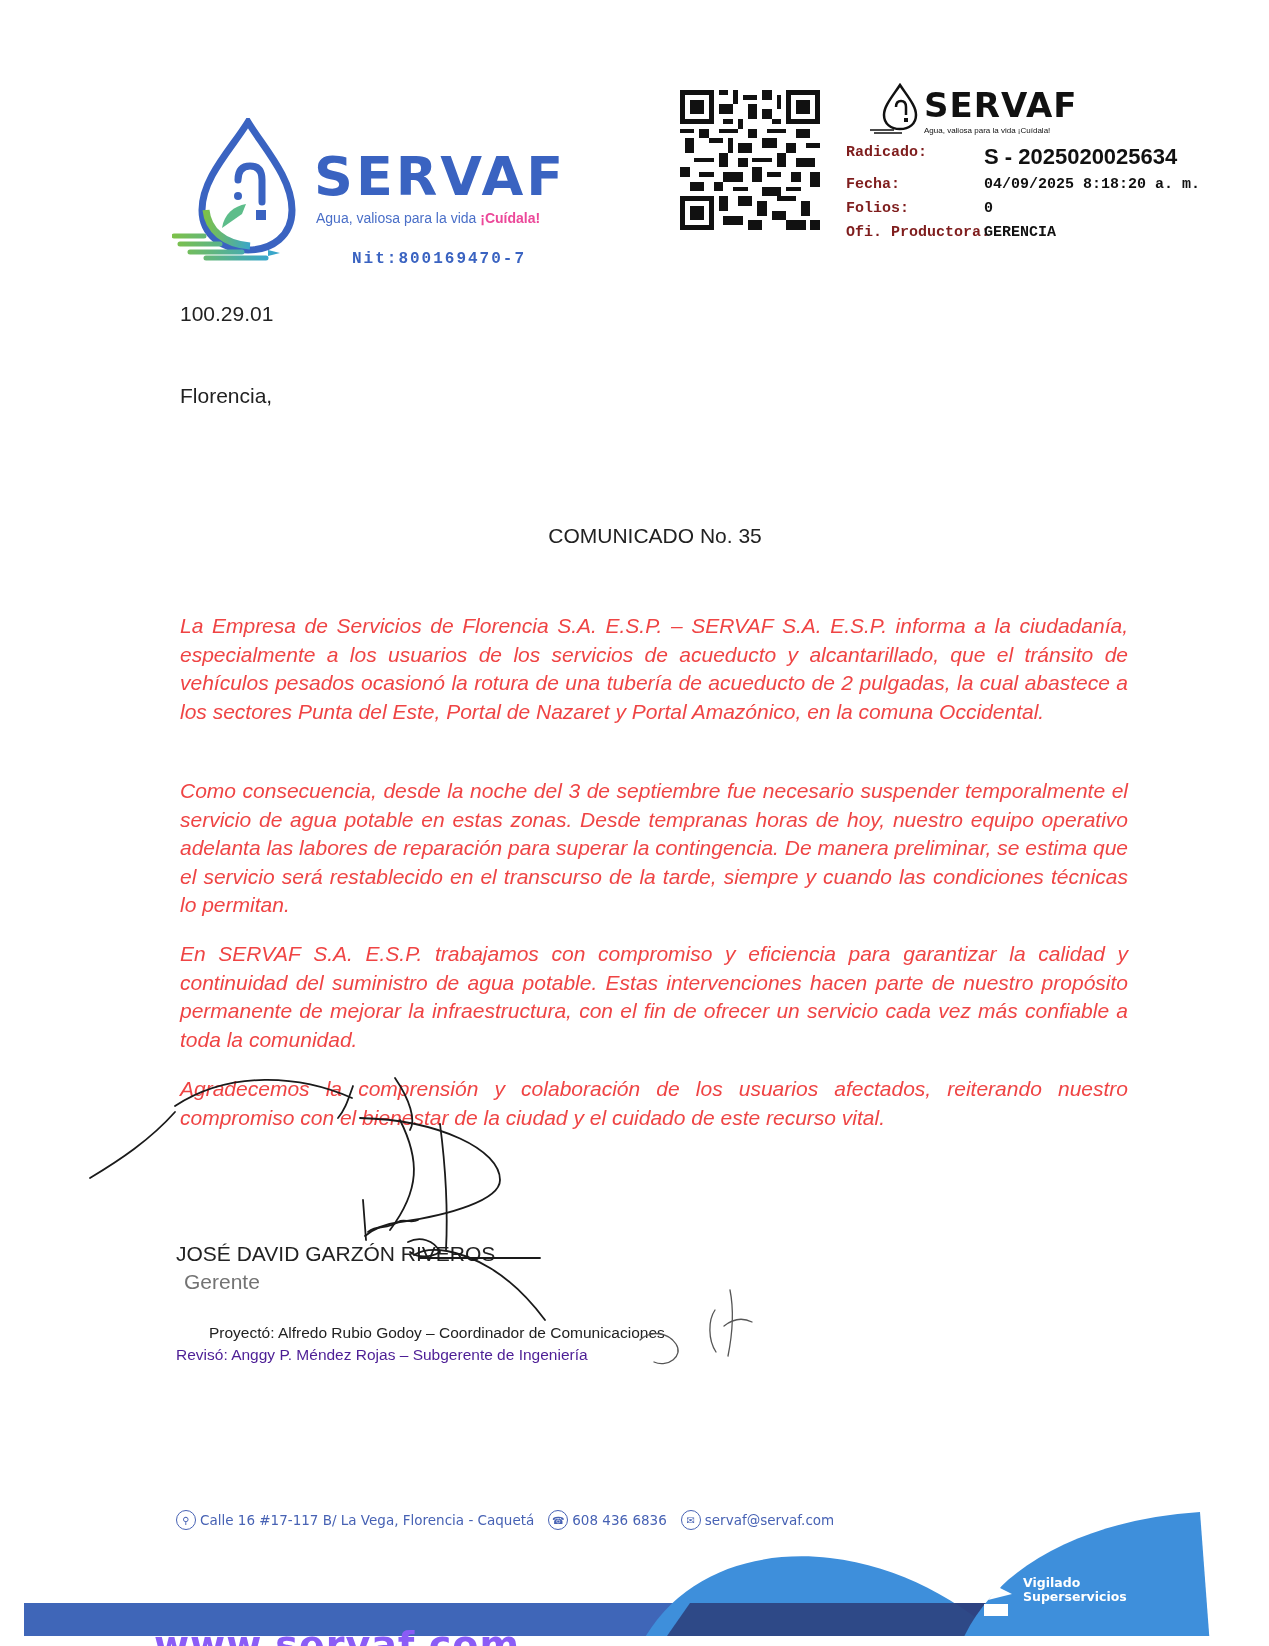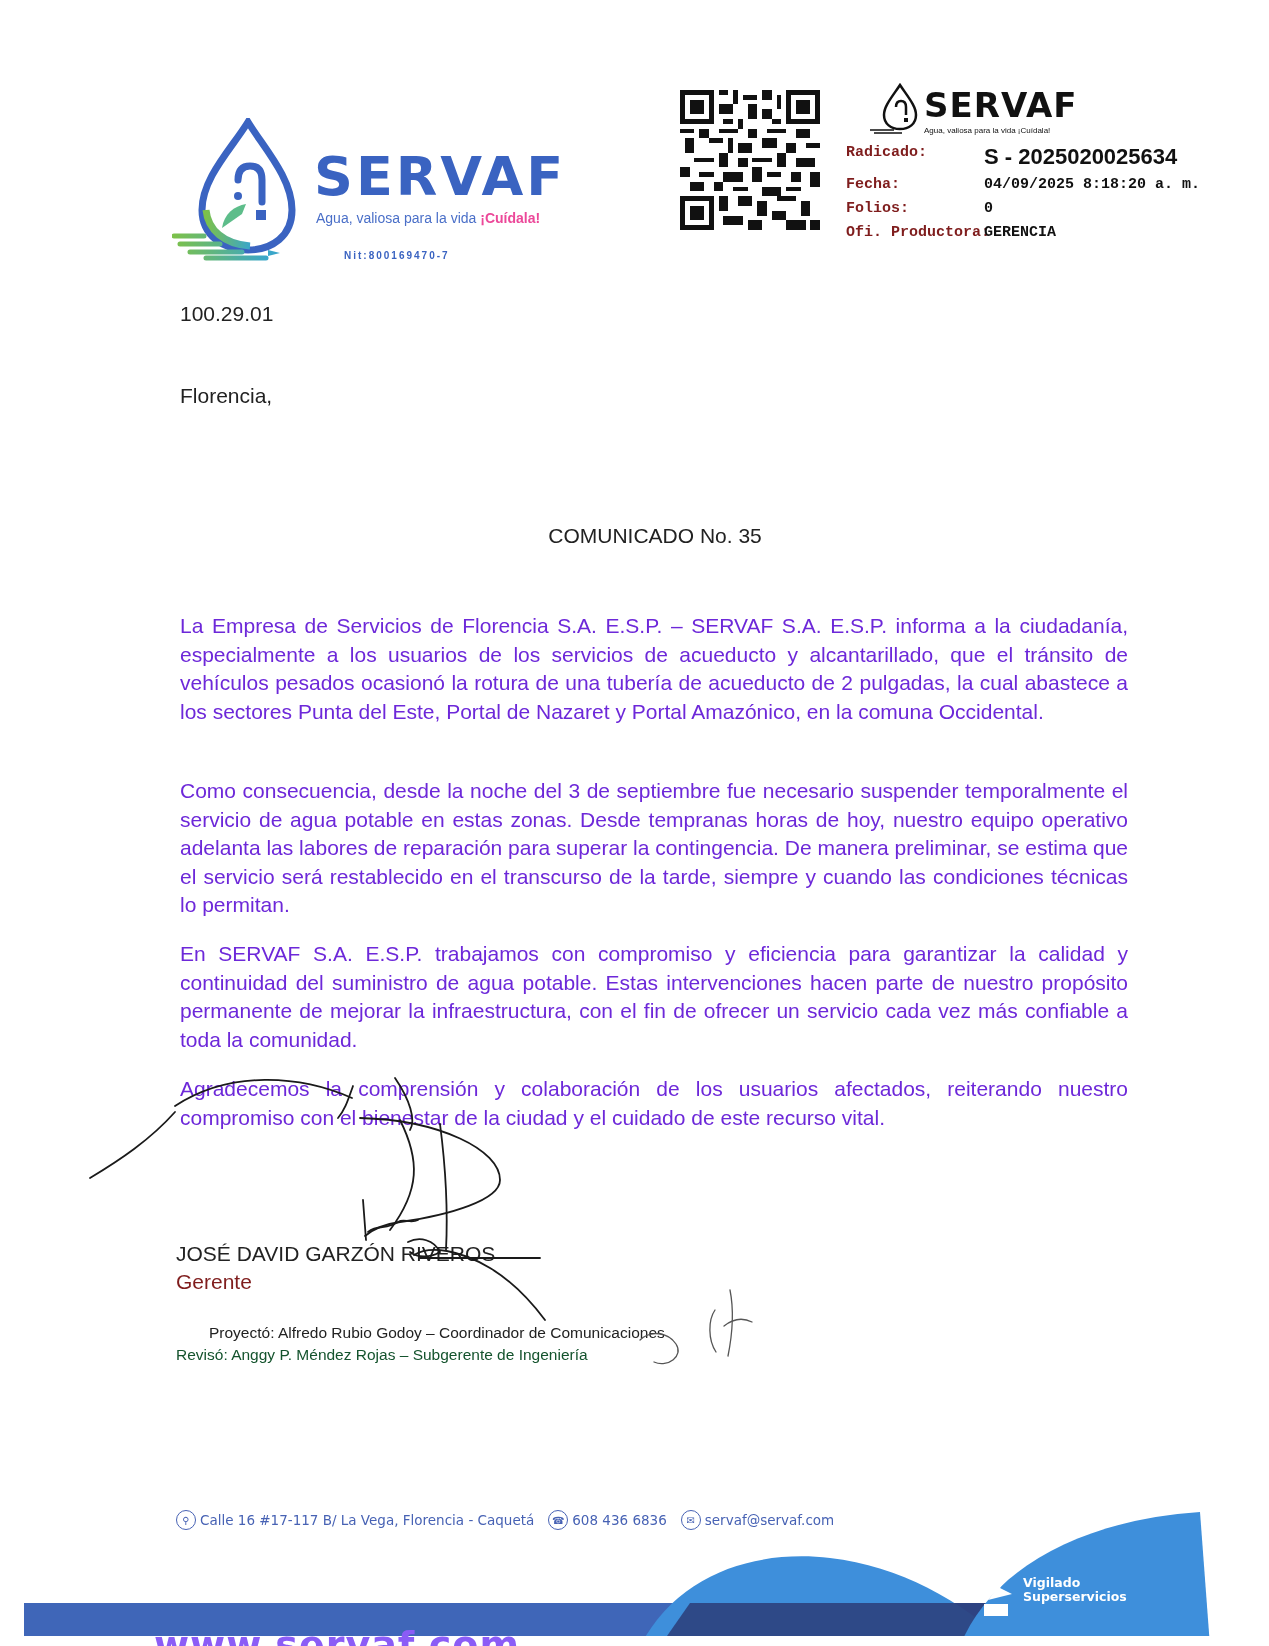--- a/index.html
+++ b/index.html
@@ -6,47 +6,47 @@
   body { width: 1269px; height: 1646px; position: relative; overflow: hidden;
          font-family: "Liberation Sans", sans-serif; color: #222; }
   .abs { position: absolute; }
 
   
   .logo-drop { left: 172px; top: 118px; width: 140px; height: 145px; }
   .logo-word { left: 314px; top: 150px; font-family: "DejaVu Sans", sans-serif; font-weight: bold;
                font-size: 54px; letter-spacing: 3px; color: #3a63c1; line-height: 1; }
   .logo-tag { left: 316px; top: 210px; font-size: 14px; color: #4a6fc8; }
   .logo-tag b { color: #ec4899; font-weight: bold; }
-  .logo-nit { left: 344px; top: 250px; font-family: Liberation Sans, sans-serif; font-weight: bold;
-              font-size: 10px; letter-spacing: 2px; color: #3a63c1; }
+  .logo-nit { left: 352px; top: 250px; font-family: Liberation Mono, monospace; font-weight: bold;
+              font-size: 16px; letter-spacing: 2px; color: #3a63c1; }
 
   
   .qr { left: 680px; top: 90px; width: 140px; height: 140px; }
   .stamp-word { left: 924px; top: 88px; font-family: "DejaVu Sans", sans-serif; font-weight: bold; font-size: 34px;
                 color: #111; letter-spacing: 1px; line-height: 1; }
   .stamp-tag { left: 924px; top: 126px; font-size: 8px; color: #111; }
   .stamp-row { left: 846px; font-family: Liberation Mono, monospace; font-weight: bold; font-size: 15px; color: #7f1d1d; }
   .stamp-val { left: 984px; font-family: Liberation Mono, monospace; font-weight: bold; font-size: 15px; color: #111; }
   .radicado-val { left: 984px; top: 144px; font-size: 22px; font-weight: bold; color: #111; }
 
   
   .ref { left: 180px; top: 302px; font-size: 21px; color: #222; }
   .city { left: 180px; top: 384px; font-size: 21px; color: #222; }
   .title { left: 0; width: 1310px; top: 524px; text-align: center; font-size: 21px; color: #222; }
   .para { left: 180px; width: 948px; font-size: 21px; line-height: 28.5px; text-align: justify;
-          color: #6d28d9; font-family: "Liberation Sans", sans-serif; }
+          color: #ef4444; font-family: "Liberation Sans", sans-serif; font-style: italic; }
   .p1 { top: 612px; }
   .p2 { top: 777px; }
   .p3 { top: 940px; }
   .p4 { top: 1075px; }
 
   .sig-name { left: 176px; top: 1242px; font-size: 21px; color: #222; }
-  .sig-role { left: 176px; top: 1270px; font-size: 21px; color: #7f1d1d; }
+  .sig-role { left: 184px; top: 1270px; font-size: 21px; color: #737373; }
   .proj { left: 176px; top: 1324px; font-size: 15.5px; color: #222; margin-left: 33px; }
-  .rev { left: 176px; top: 1346px; font-size: 15.5px; color: #14532d; }
+  .rev { left: 176px; top: 1346px; font-size: 15.5px; color: #4c1d95; }
 
   .signature { left: 0; top: 0; width: 1269px; height: 1646px; pointer-events: none; }
 
   
   .footer-contact { left: 176px; top: 1510px; font-family: "DejaVu Sans", sans-serif; font-size: 13.5px; color: #4762b4;
                     display: flex; align-items: center; gap: 6px; }
   .fc-icon { display: inline-flex; width: 18px; height: 18px; border: 1.4px solid #4762b4; border-radius: 50%;
              align-items: center; justify-content: center; font-size: 10px; color: #4762b4; }
   .fc-item { display: inline-flex; align-items: center; gap: 4px; margin-right: 8px; }
   .footer-art { left: 0; top: 1480px; width: 1269px; height: 166px; }

